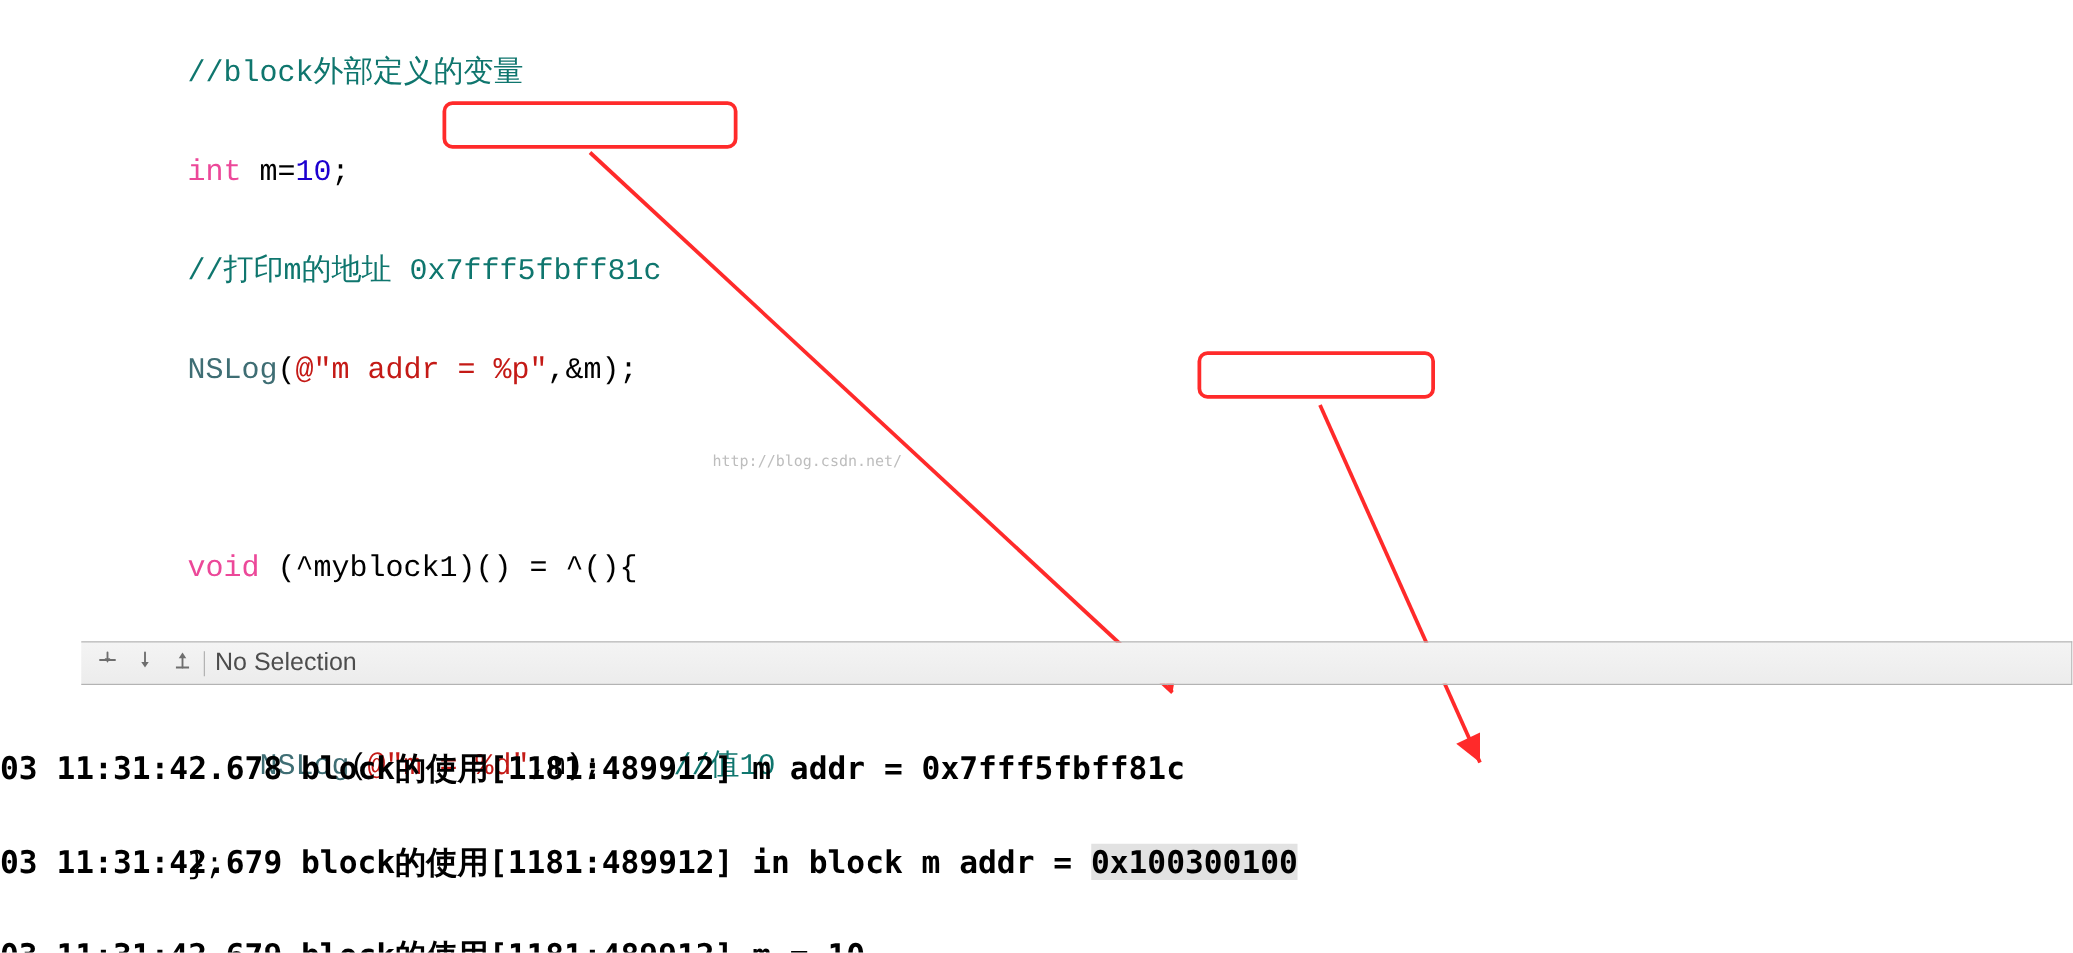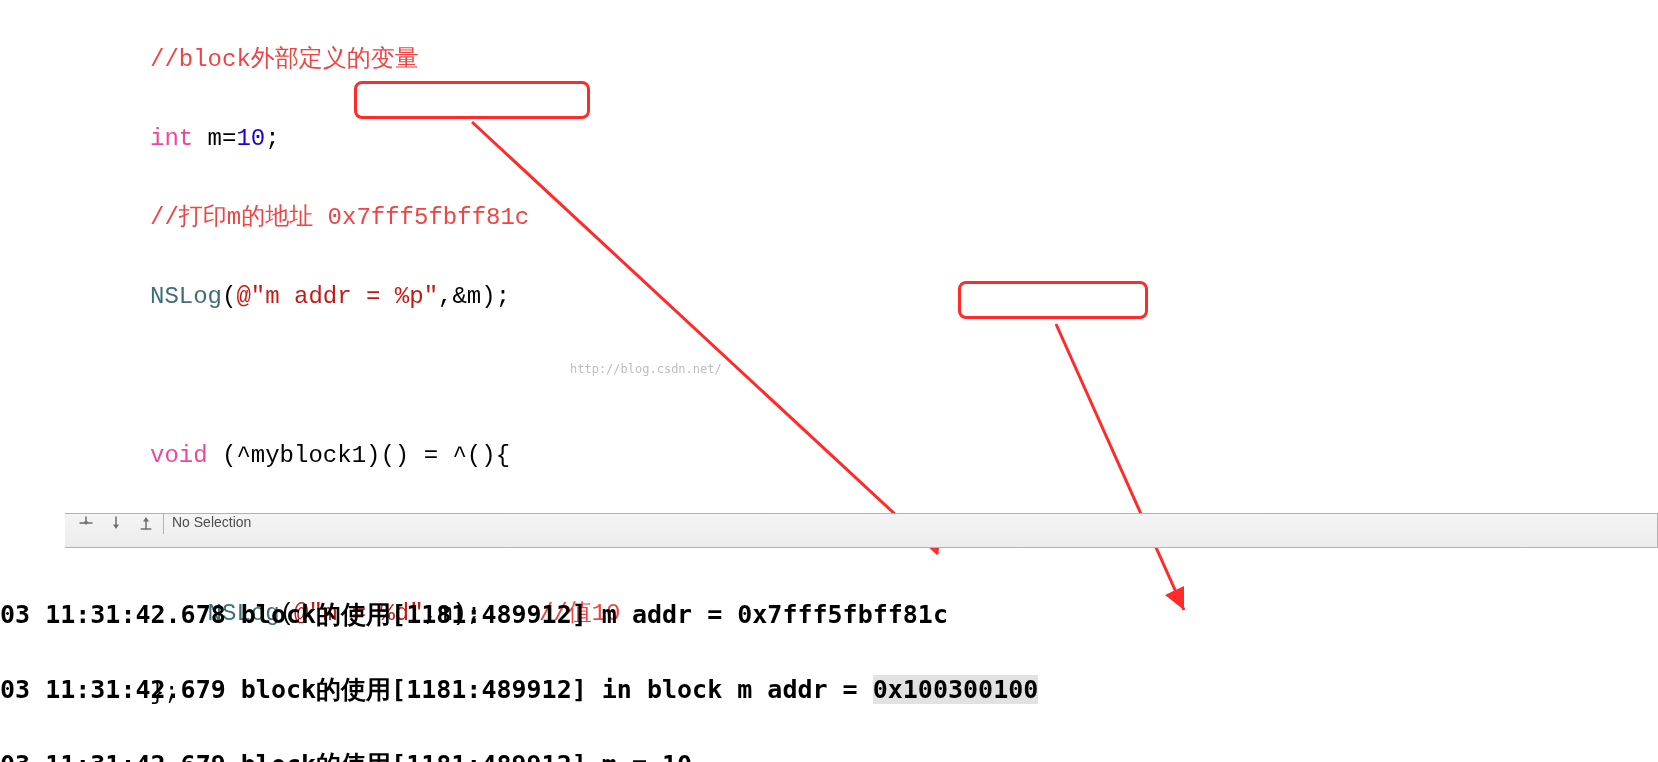--- a/index.html
+++ b/index.html
@@ -13,21 +13,21 @@
     height: 762px;
     overflow: hidden;
     position: relative;
   }
   .code-area {
     padding: 0 0 0 150px;
     line-height: 1.65;
     white-space: pre;
   }
   .code-line { display: block; }
-  .tok-comment { color: #ef4444; }
+  .tok-comment { color: #0f766e; }
   .tok-keyword { color: #ec4899; }
   .tok-num     { color: #1c00cf; }
   .tok-call    { color: #3f6e74; }
   .tok-str     { color: #c41a16; }
   .tok-black   { color:#000; }
 
   .hl-box {
     position: absolute;
     border: 3px solid #ff2a2a;
     border-radius: 8px;
@@ -50,22 +50,23 @@
 
   .debug-bar {
     position: absolute;
     left: 65px; right: 0;
     top: 513px;
     height: 35px;
     border-top: 1px solid #b3b3b3;
     border-bottom: 1px solid #b3b3b3;
     background: linear-gradient(#f4f4f4,#ececec);
     display: flex;
+    align-items: center;
     font-family: -apple-system, "Helvetica Neue", Arial, sans-serif;
-    font-size: 14px;
+    font-size: 20px;
     color: #4d4d4d;
   }
   .debug-bar .icon {
     width: 30px;
     text-align: center;
     color: #6e6e6e;
     font-size: 18px;
   }
   .debug-bar .sep {
     width: 1px;

